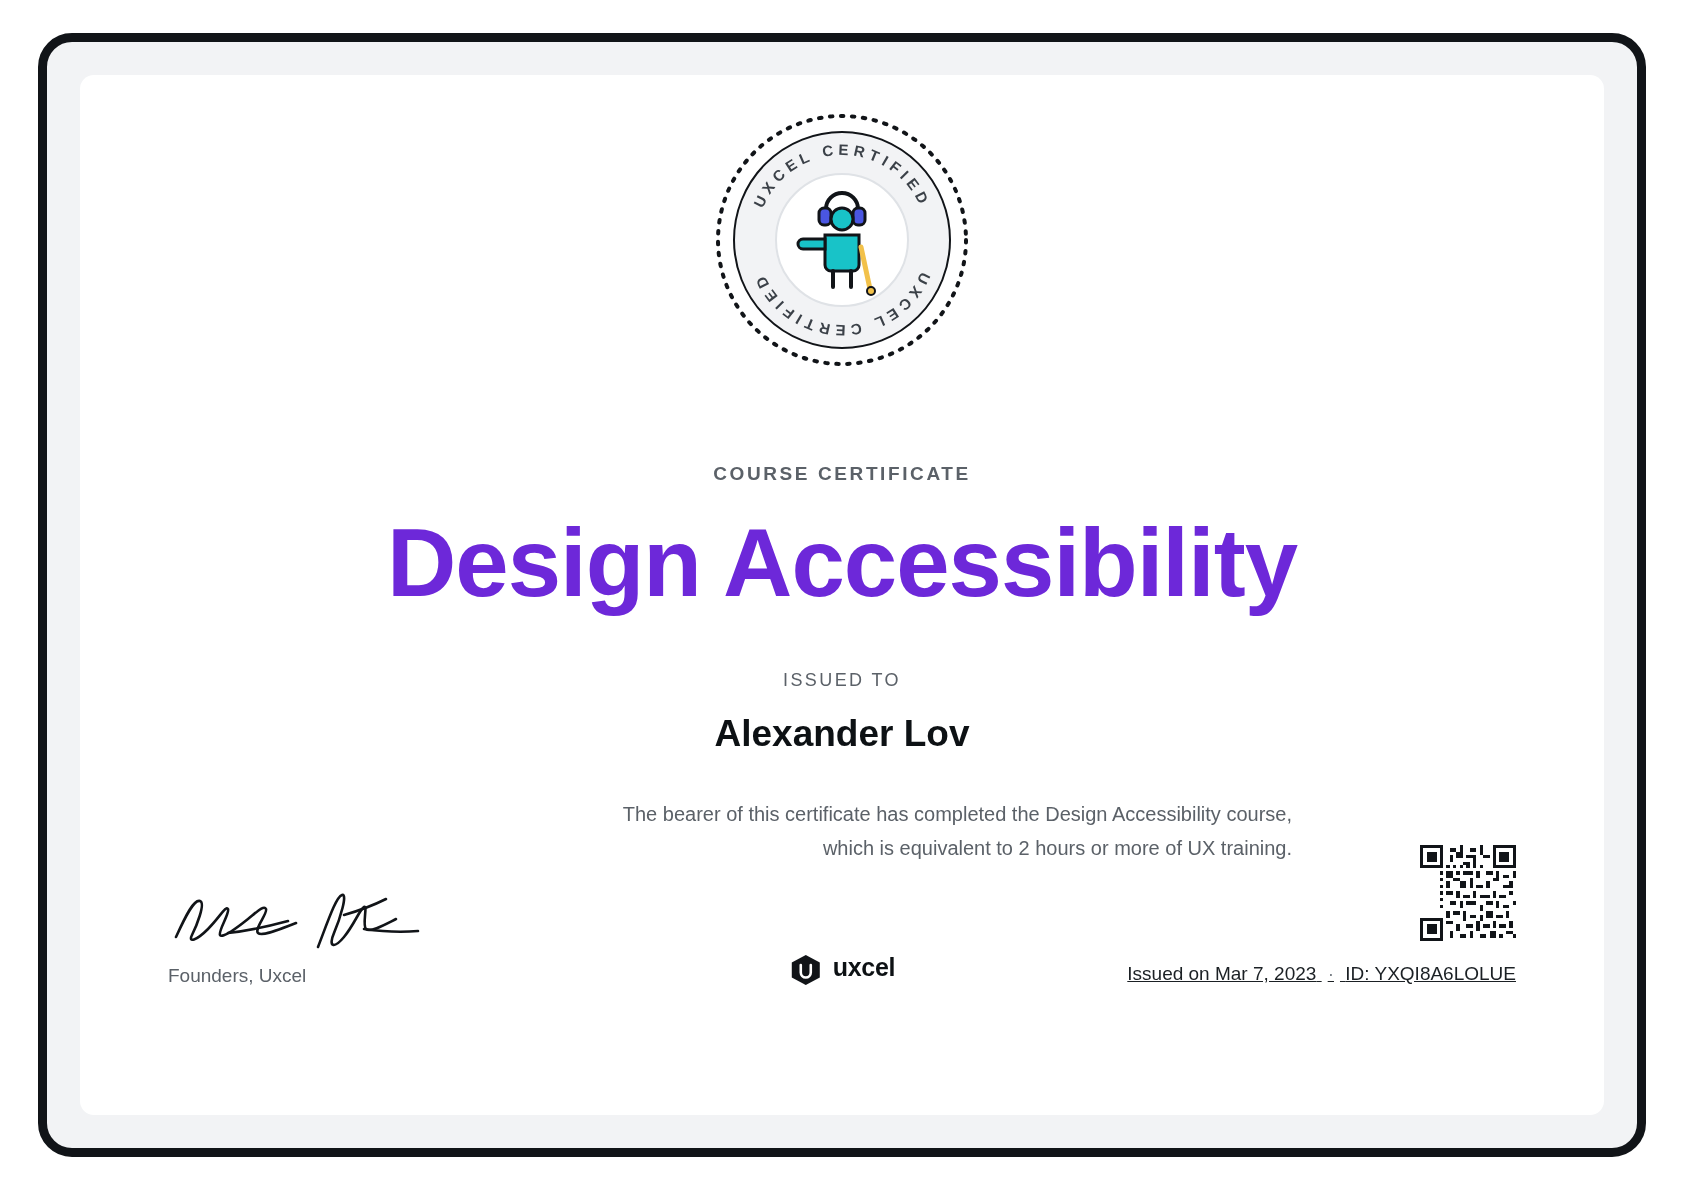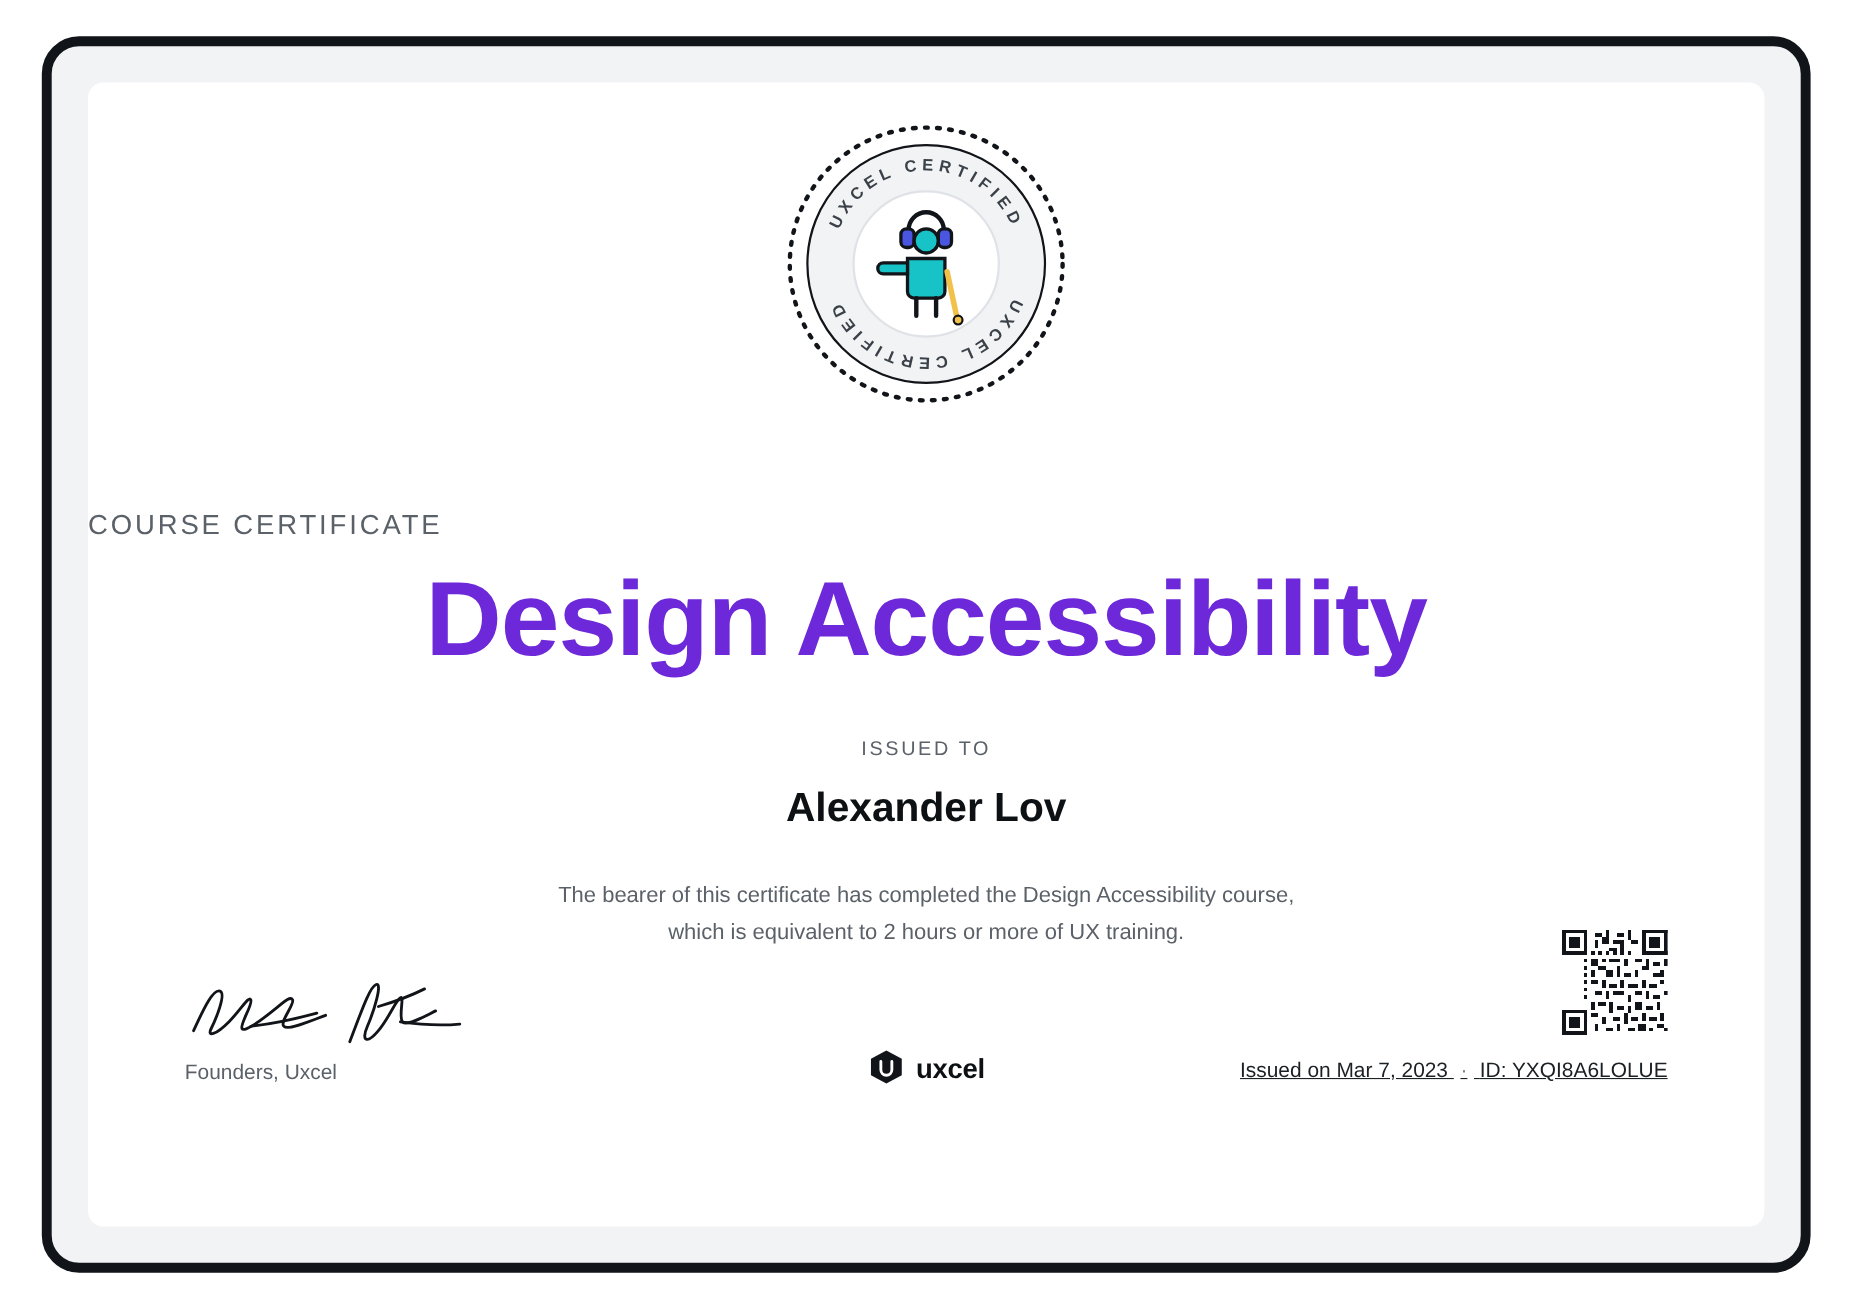--- a/index.html
+++ b/index.html
@@ -53,22 +53,23 @@
     height: 258px;
   }
   .seal-svg { display: block; }
 
   
   .kicker {
     position: absolute;
     top: 388px;
     left: 0;
     right: 0;
-    font-size: 25px;
-    font-weight: normal;
+    text-align: center;
+    font-size: 19px;
+    font-weight: bold;
     letter-spacing: 2.6px;
     color: #5b6168;
   }
   .course-title {
     position: absolute;
     top: 432px;
     left: 0;
     right: 0;
     text-align: center;
     font-size: 96px;
@@ -96,21 +97,21 @@
     font-size: 37px;
     font-weight: bold;
     color: #0d1114;
   }
   .description {
     position: absolute;
     top: 722px;
     left: 50%;
     transform: translateX(-50%);
     width: 900px;
-    text-align: center;
+    text-align: right;
     font-size: 20px;
     line-height: 34px;
     color: #5b6168;
   }
 
   
   .signature {
     position: absolute;
     left: 88px;
     top: 800px;
@@ -123,21 +124,21 @@
     top: 890px;
     font-size: 19px;
     color: #5b6168;
   }
   .brand {
     position: absolute;
     left: 50%;
     transform: translateX(-50%);
     top: 878px;
     display: flex;
-    align-items: flex-end;
+    align-items: flex-start;
     gap: 10px;
   }
   .brand-name {
     font-size: 25px;
     font-weight: bold;
     color: #0d1114;
     letter-spacing: -0.3px;
   }
   .issued-meta {
     position: absolute;

